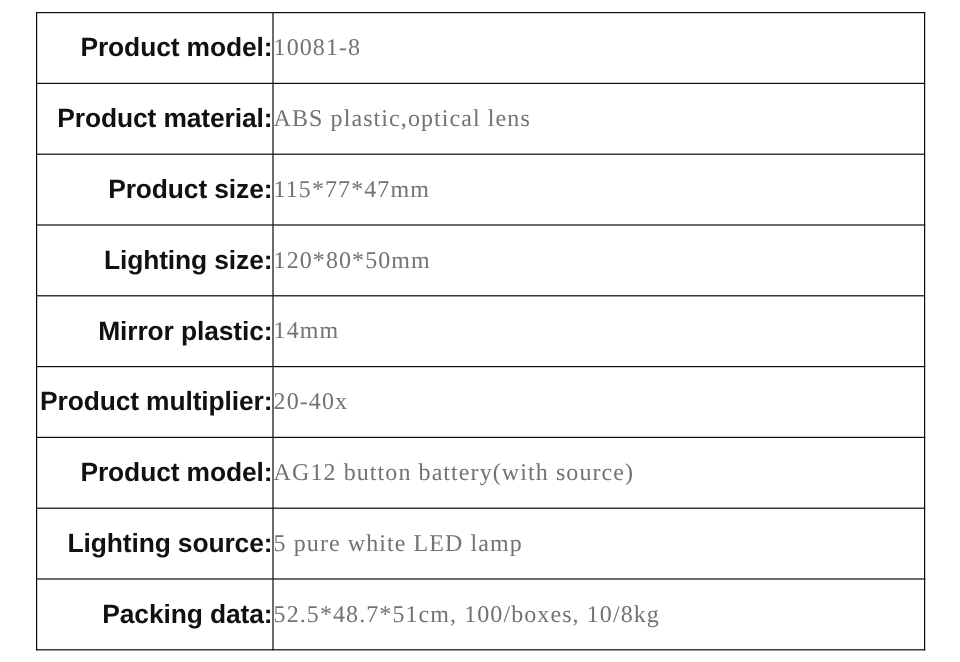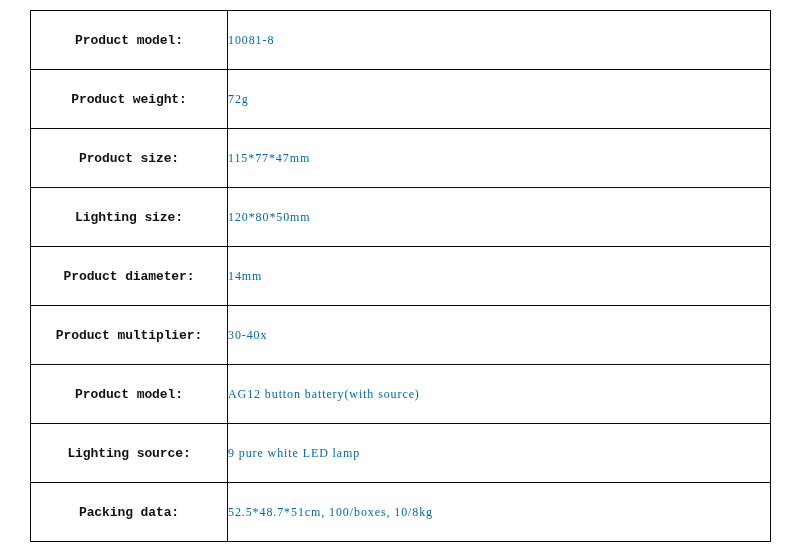--- a/index.html
+++ b/index.html
@@ -41,37 +41,37 @@
   }
 
   table.spec-table td {
     border: 1.4px solid #0a0a0a;
     padding: 0;
     vertical-align: middle;
     background: #ffffff;
   }
 
   td.cell-label {
-    text-align: center;
+    text-align: right;
     padding-right: 9px;
-    font-family: Liberation Mono, monospace;
-    font-size: 13px;
+    font-family: Liberation Sans, sans-serif;
+    font-size: 22px;
     font-weight: 600;
     color: #111111;
     letter-spacing: -0.1px;
     white-space: nowrap;
   }
 
   td.cell-value {
     text-align: left;
     padding-left: 16px;
     font-family: "Liberation Serif", "DejaVu Serif", serif;
-    font-size: 12px;
+    font-size: 20px;
     font-weight: 400;
-    color: #0369a1;
+    color: #737373;
     letter-spacing: 0.9px;
     white-space: nowrap;
   }
 </style>
 </head>
 <body>
 
 <div id="spec-sheet">
 
   <table class="spec-table">
@@ -79,54 +79,54 @@
       <col class="col-label">
       <col class="col-value">
     </colgroup>
     <tbody>
 
       <tr>
         <td class="cell-label">Product model:</td>
         <td class="cell-value">10081-8</td>
       </tr>
 
+      <tr>
+        <td class="cell-label">Product material:</td>
+        <td class="cell-value">ABS plastic,optical lens</td>
+      </tr>
 
-      <tr>
-        <td class="cell-label">Product weight:</td>
-        <td class="cell-value">72g</td>
-      </tr>
 
       <tr>
         <td class="cell-label">Product size:</td>
         <td class="cell-value">115*77*47mm</td>
       </tr>
 
       <tr>
         <td class="cell-label">Lighting size:</td>
         <td class="cell-value">120*80*50mm</td>
       </tr>
 
       <tr>
-        <td class="cell-label">Product diameter:</td>
+        <td class="cell-label">Mirror plastic:</td>
         <td class="cell-value">14mm</td>
       </tr>
 
       <tr>
         <td class="cell-label">Product multiplier:</td>
-        <td class="cell-value">30-40x</td>
+        <td class="cell-value">20-40x</td>
       </tr>
 
       <tr>
         <td class="cell-label">Product model:</td>
         <td class="cell-value">AG12 button battery(with source)</td>
       </tr>
 
       <tr>
         <td class="cell-label">Lighting source:</td>
-        <td class="cell-value">9 pure white LED lamp</td>
+        <td class="cell-value">5 pure white LED lamp</td>
       </tr>
 
 
       <tr>
         <td class="cell-label">Packing data:</td>
         <td class="cell-value">52.5*48.7*51cm, 100/boxes, 10/8kg</td>
       </tr>
 
     </tbody>
   </table>

